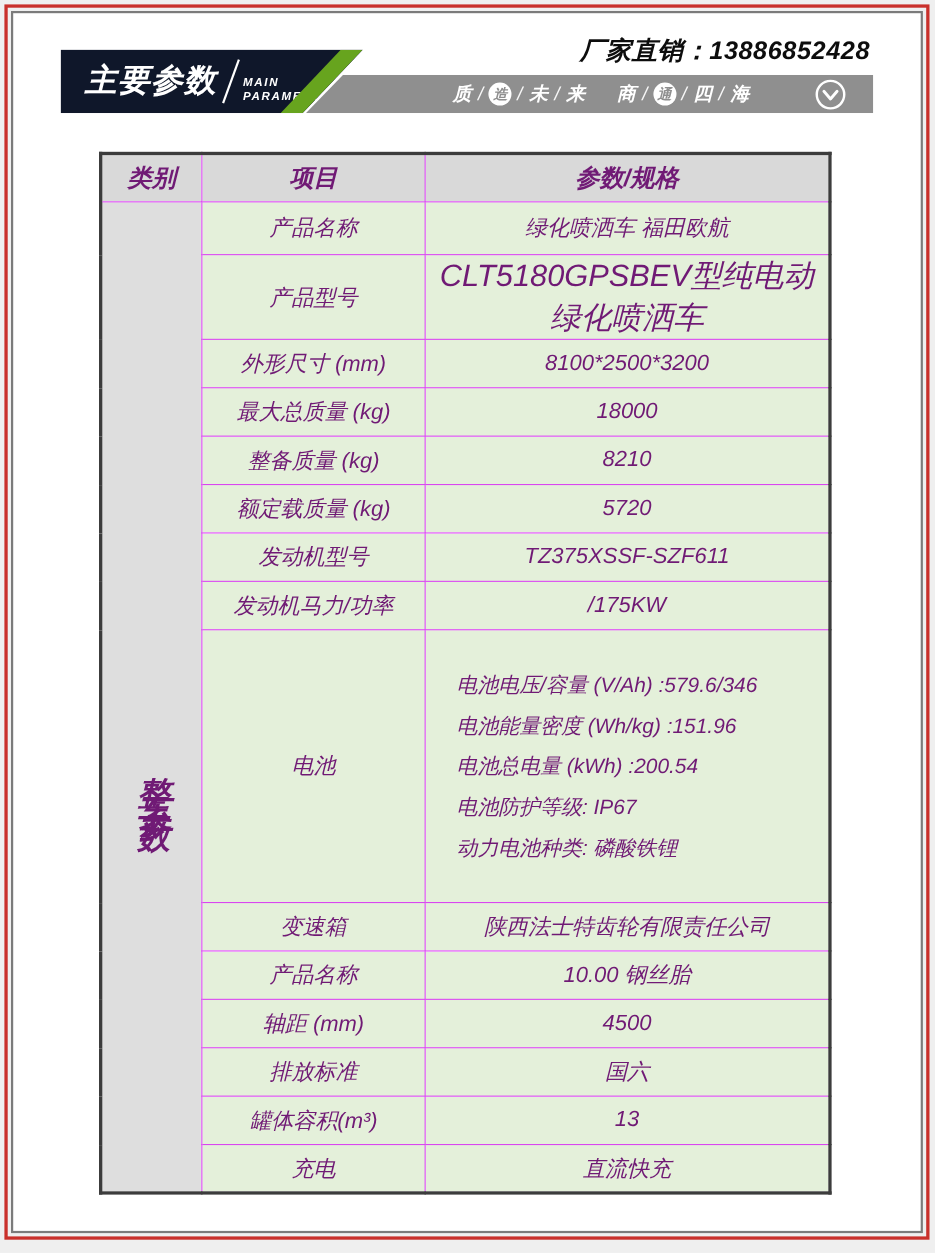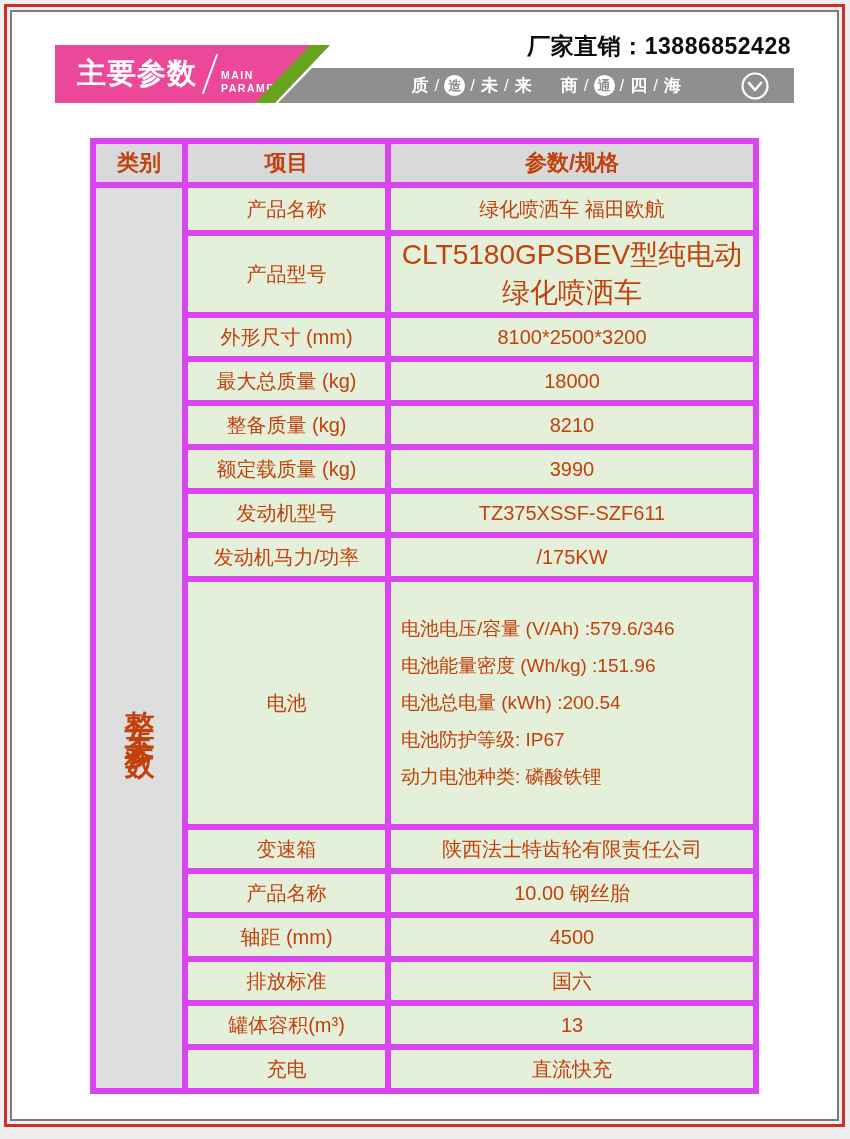--- a/index.html
+++ b/index.html
@@ -8,20 +8,21 @@
     background:#efefef;
     font-family:"Liberation Sans", sans-serif;
     position:relative;
     overflow:hidden;
   }
   .page {
     position:absolute;
     top:4px; left:4px; right:5px; bottom:12px;
     border:3px solid #c9302b;
     background:#efefef;
+    font-style:italic;
   }
   .inner {
     position:absolute;
     inset:3px;
     border:2px solid #7b7b7b;
     background:#ffffff;
   }
 
   
   .phone {
@@ -66,21 +67,21 @@
     font-size:13px;
     font-weight:bold;
     margin:0 2px;
   }
   .chevron-btn { display:flex; align-items:center; }
 
   .banner-green {
     position:absolute;
     left:43px; top:33px;
     width:275px; height:58px;
-    background:#ec4899;
+    background:#0f172a;
     clip-path:polygon(0 0, 100% 0, calc(100% - 55px) 100%, 0 100%);
     display:flex;
     align-items:center;
     z-index:2;
     color:#fff;
   }
   .banner-green::after {
     content:"";
     position:absolute;
     top:0; right:0;
@@ -113,24 +114,24 @@
   
   table.spec {
     position:absolute;
     left:78px; top:126px;
     border-collapse:collapse;
     table-layout:fixed;
     width:663px;
     border:3px solid #3c3c3c;
   }
   table.spec th, table.spec td {
-    border:6px solid #d946ef;
+    border:1px solid #d946ef;
     text-align:center;
     vertical-align:middle;
-    color:#c2410c;
+    color:#701a75;
     overflow:hidden;
   }
   table.spec th {
     background:#d9d9d9;
     font-size:22px;
     font-weight:bold;
     height:44px;
   }
   td.cat-cell {
     background:#dedede;
@@ -144,21 +145,21 @@
   td.item-cell, td.value-cell {
     background:#e4f0da;
     font-size:20px;
     height:44px;
     margin-left:14px;
   }
   tr.tall-row td.item-cell, tr.tall-row td.value-cell { height:48px; }
   td.value-cell.model { font-size:28px; letter-spacing:0; }
   td.value-cell.battery {
     text-align:left;
-    padding:8px 6px 8px 10px;
+    padding:8px 6px 8px 28px;
     height:248px;
   }
   .battery-line {
     font-size:19px;
     margin:11px 0;
     white-space:nowrap;
   }
 </style>
 </head>
 <body>
@@ -230,21 +231,21 @@
       <tr>
         <td class="item-cell">最大总质量 (kg)</td>
         <td class="value-cell">18000</td>
       </tr>
       <tr>
         <td class="item-cell">整备质量 (kg)</td>
         <td class="value-cell">8210</td>
       </tr>
       <tr>
         <td class="item-cell">额定载质量 (kg)</td>
-        <td class="value-cell">3990</td>
+        <td class="value-cell">5720</td>
       </tr>
       <tr>
         <td class="item-cell">发动机型号</td>
         <td class="value-cell">TZ375XSSF-SZF611</td>
       </tr>
       <tr>
         <td class="item-cell">发动机马力/功率</td>
         <td class="value-cell">/175KW</td>
       </tr>
       <tr>

